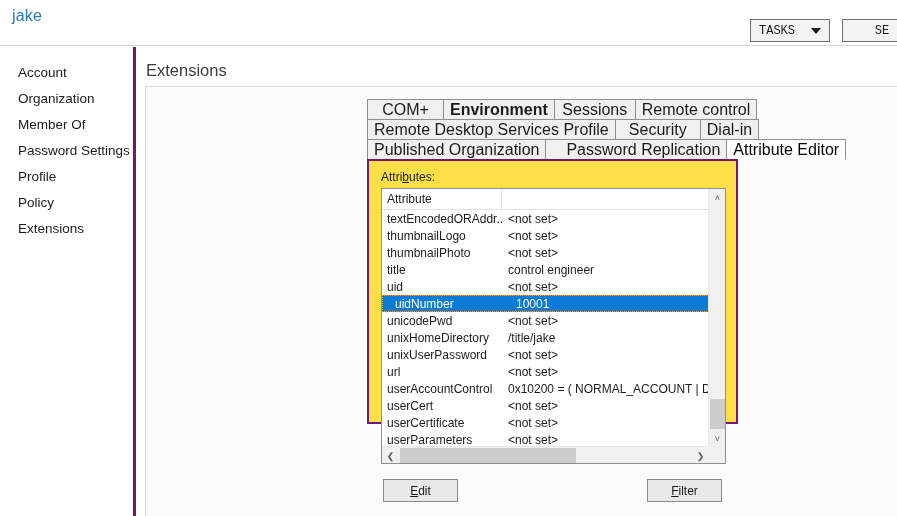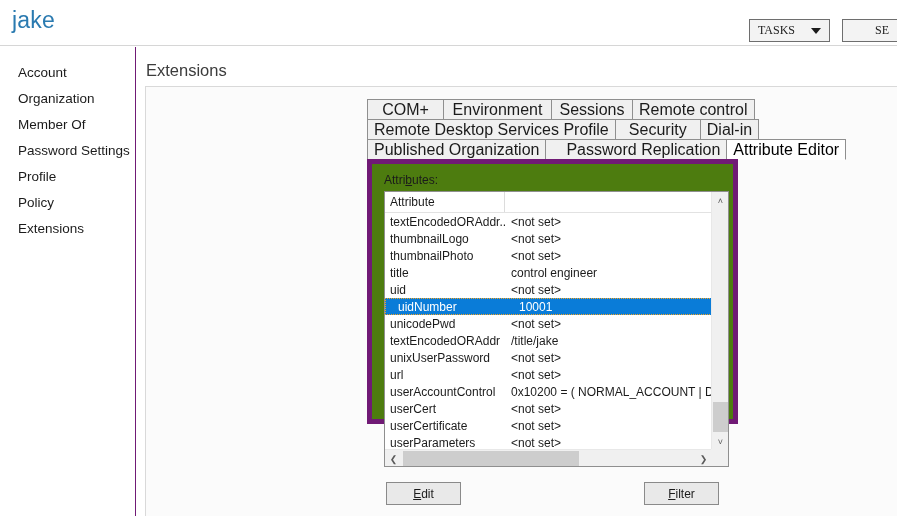--- a/index.html
+++ b/index.html
@@ -22,39 +22,39 @@
     position: absolute;
     left: 0; top: 0;
     width: 897px; height: 46px;
     background: #ffffff;
     border-bottom: 1px solid #d6d6d6;
     box-sizing: border-box;
   }
   .app-title {
     position: absolute;
     left: 12px; top: 7px;
-    font-size: 23px;
+    font-size: 16px;
     color: #2a7ab0;
     font-weight: 400;
     letter-spacing: 0.2px;
   }
   .topbar-actions {
     position: absolute;
     right: -25px; top: 19px;
     display: flex;
     gap: 12px;
   }
   .ribbon-btn {
     height: 23px;
     min-width: 80px;
     border: 1px solid #6e6e6e;
     background: #f3f3f3;
     color: #1b1b1b;
     font-size: 12px;
-    font-family: Liberation Serif, serif;
+    font-family: Liberation Mono, monospace;
     display: flex;
     align-items: center;
     justify-content: center;
     gap: 16px;
     padding: 0 8px;
     box-sizing: border-box;
     cursor: default;
   }
   .ribbon-btn .caret {
     width: 0; height: 0;
@@ -64,21 +64,21 @@
     display: inline-block;
   }
 
   
   .sidebar {
     position: absolute;
     left: 0; top: 47px;
     width: 136px;
     height: 469px;
     background: #ffffff;
-    border-right: 1px solid #701a75;
+    border-right: 3px solid #701a75;
     box-sizing: border-box;
     padding-top: 12px;
   }
   .nav-item {
     font-size: 13.5px;
     color: #1b1b1b;
     padding: 5.5px 0 5.5px 18px;
     cursor: default;
     white-space: nowrap;
   }
@@ -135,33 +135,33 @@
     white-space: nowrap;
     padding: 0 6px;
   }
   .tabrow .tab:last-child { border-right: 1px solid #8f8f8f; }
   .tab.selected {
     background: #ffffff;
     border-bottom: 1px solid #ffffff;
     color: #000000;
   }
   .tab-r1a { flex: 0 0 76px; }
-  .tab-r1b { flex: 0 0 108px; }
+  .tab-r1b { flex: 0 0 108px; font-weight: bold; }
   .tab-r1c { flex: 0 0 81px; }
   .tab-r1d { flex: 1 1 auto; }
   .tab-r2a { flex: 0 0 210px; }
   .tab-r2b { flex: 0 0 85px; }
   .tab-r2c { flex: 1 1 auto; }
   .tab-r3a { flex: 0 0 148px; }
   .tab-r3b { flex: 0 0 135px; padding-left: 20px; }
   .tab-r3c { flex: 1 1 auto; }
 
   .tabpage {
-    border: 5px solid #701a75;
-    background: #4d7c0f;
+    border: 2px solid #701a75;
+    background: #fde047;
     height: 265px;
     box-sizing: border-box;
     position: relative;
   }
 
   .attrs-label {
     position: absolute;
     left: 12px; top: 9px;
     font-size: 12px;
     color: #1b1b1b;
@@ -402,21 +402,21 @@
               </div>
               <div class="lv-row selected">
                 <div class="lv-c-attr">uidNumber</div>
                 <div class="lv-c-val">10001</div>
               </div>
               <div class="lv-row">
                 <div class="lv-c-attr">unicodePwd</div>
                 <div class="lv-c-val">&lt;not set&gt;</div>
               </div>
               <div class="lv-row">
-                <div class="lv-c-attr">textEncodedORAddr</div>
+                <div class="lv-c-attr">unixHomeDirectory</div>
                 <div class="lv-c-val">/title/jake</div>
               </div>
               <div class="lv-row">
                 <div class="lv-c-attr">unixUserPassword</div>
                 <div class="lv-c-val">&lt;not set&gt;</div>
               </div>
               <div class="lv-row">
                 <div class="lv-c-attr">url</div>
                 <div class="lv-c-val">&lt;not set&gt;</div>
               </div>

